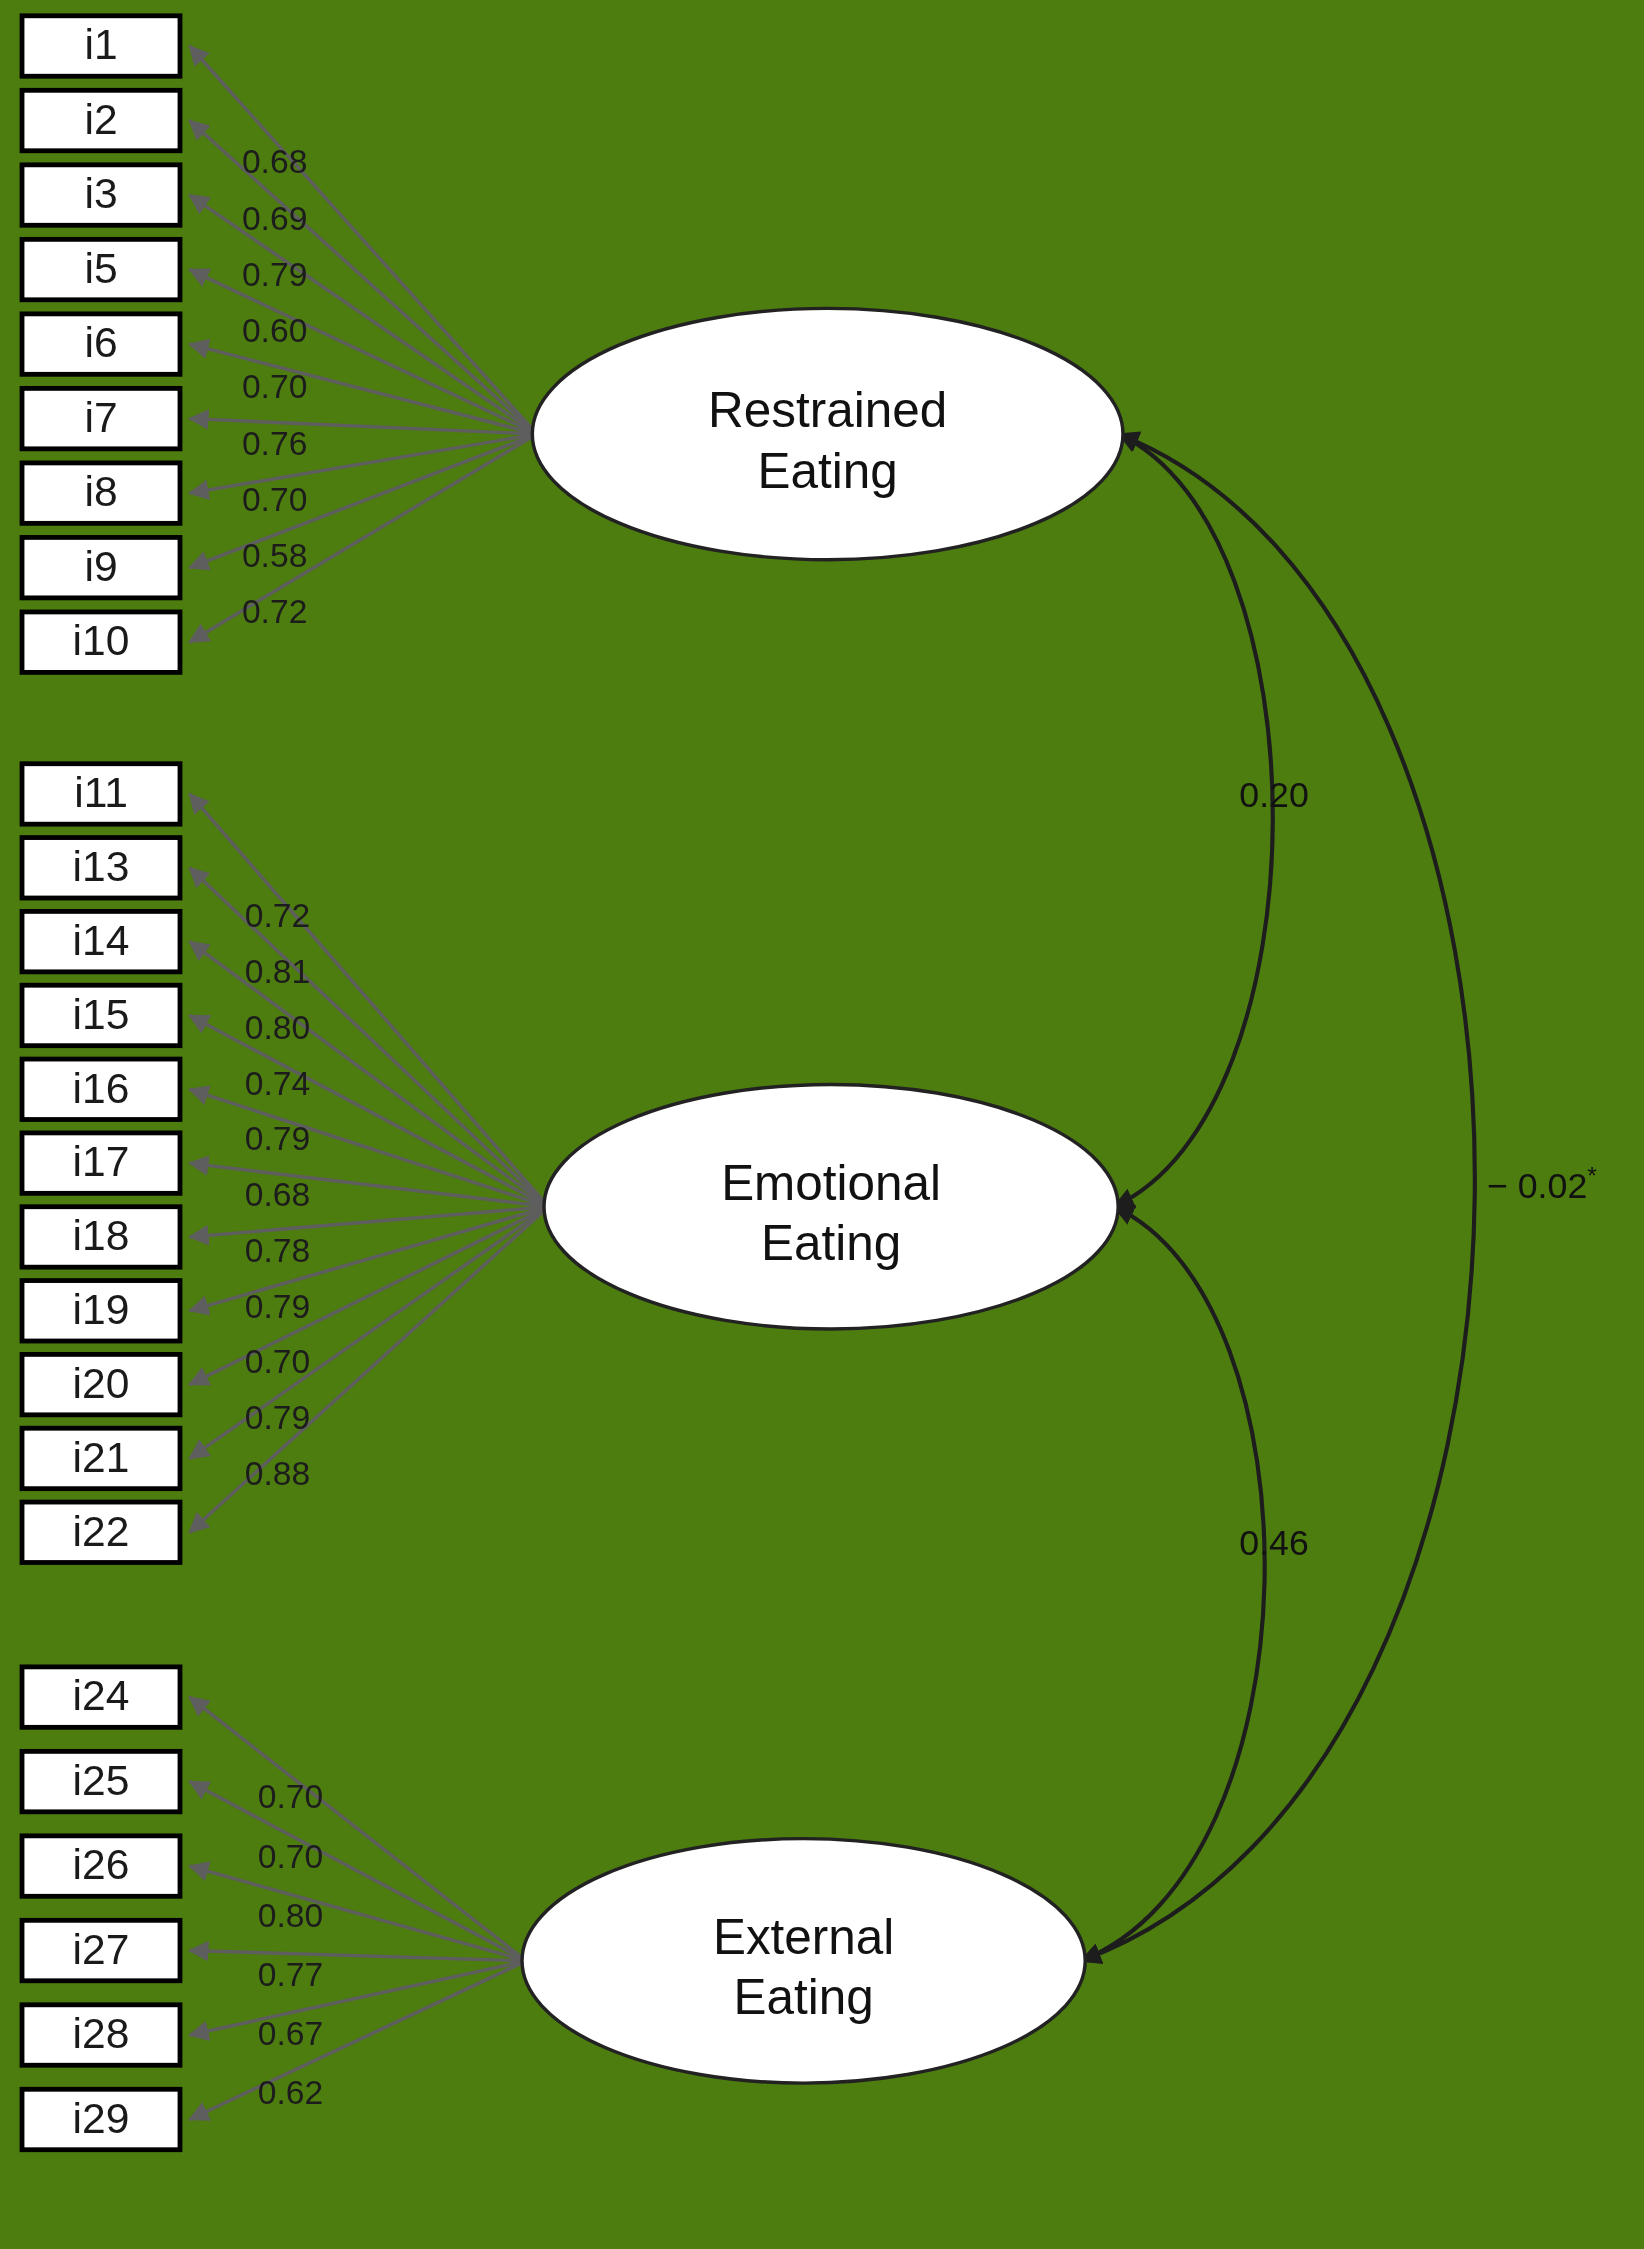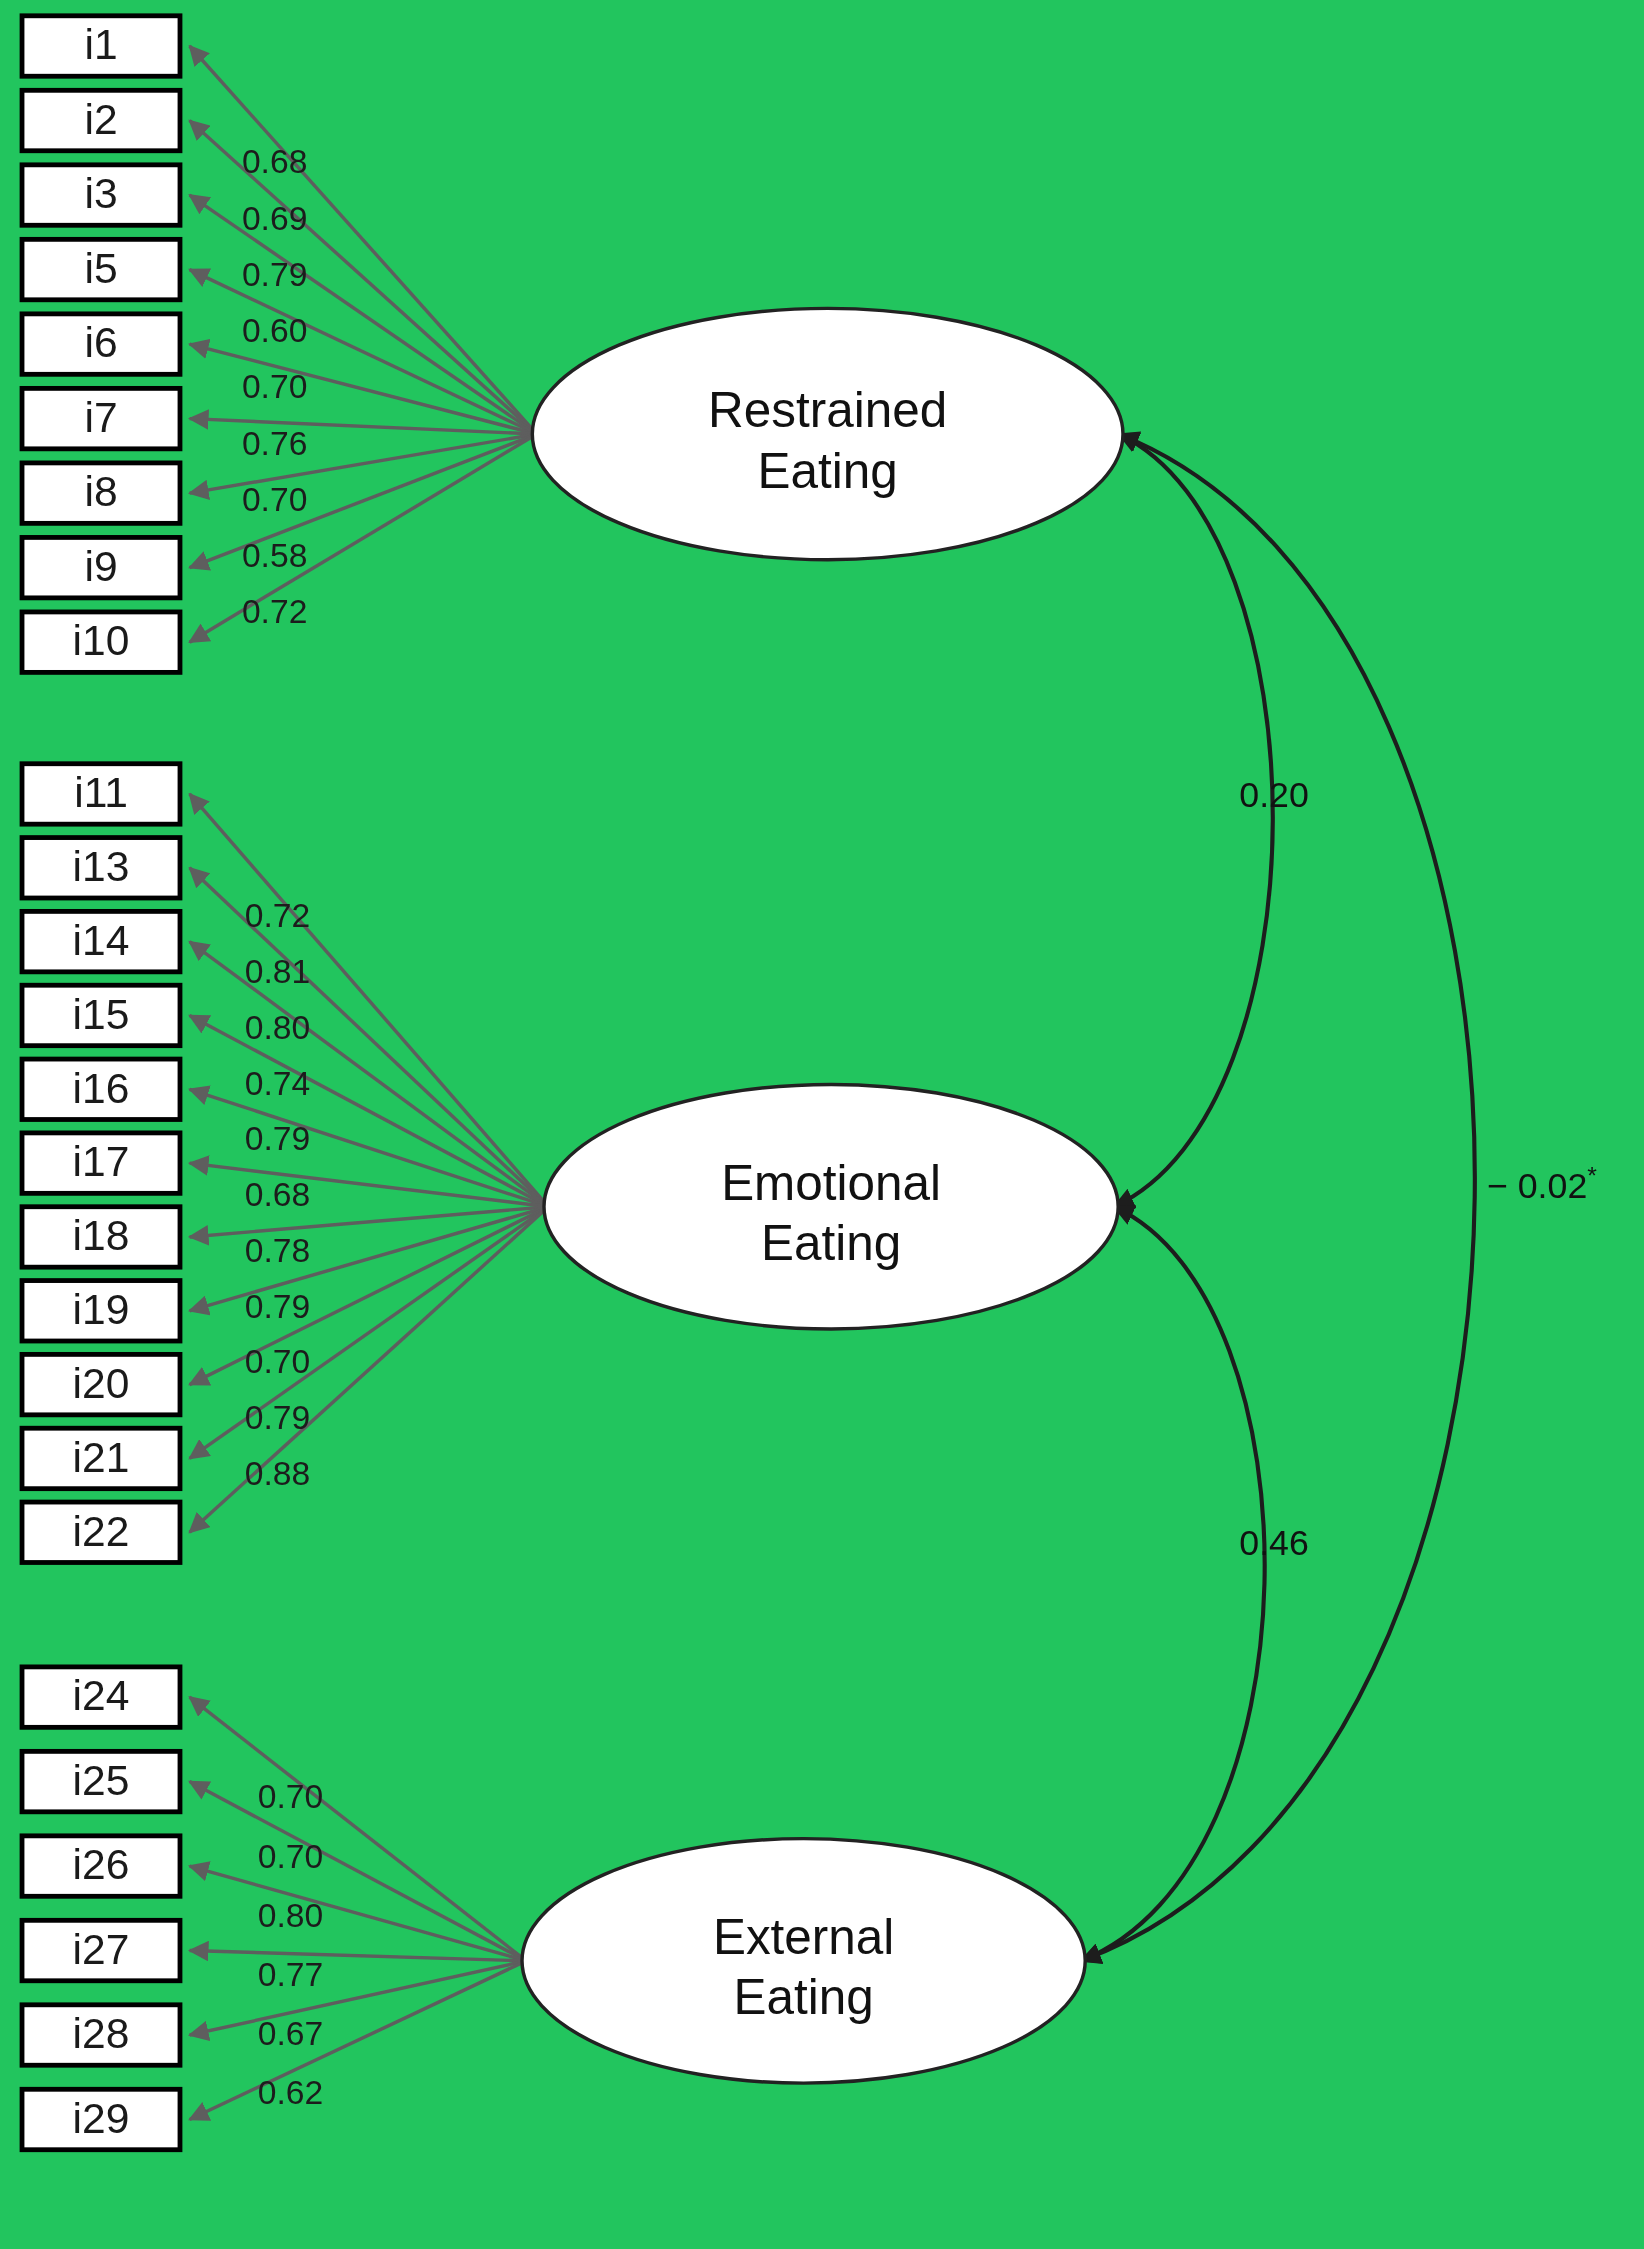--- a/index.html
+++ b/index.html
@@ -7,21 +7,21 @@
     padding: 0;
     background: #ffffff;
   }
   body {
     font-family: "Liberation Sans", sans-serif;
   }
   #diagram-root {
     position: relative;
     width: 1645px;
     height: 2250px;
-    background: #22c55e;
+    background: #4d7c0f;
     overflow: hidden;
   }
   svg#sem-canvas {
     position: absolute;
     top: 0;
     left: 0;
     width: 1645px;
     height: 2250px;
     display: block;
   }

